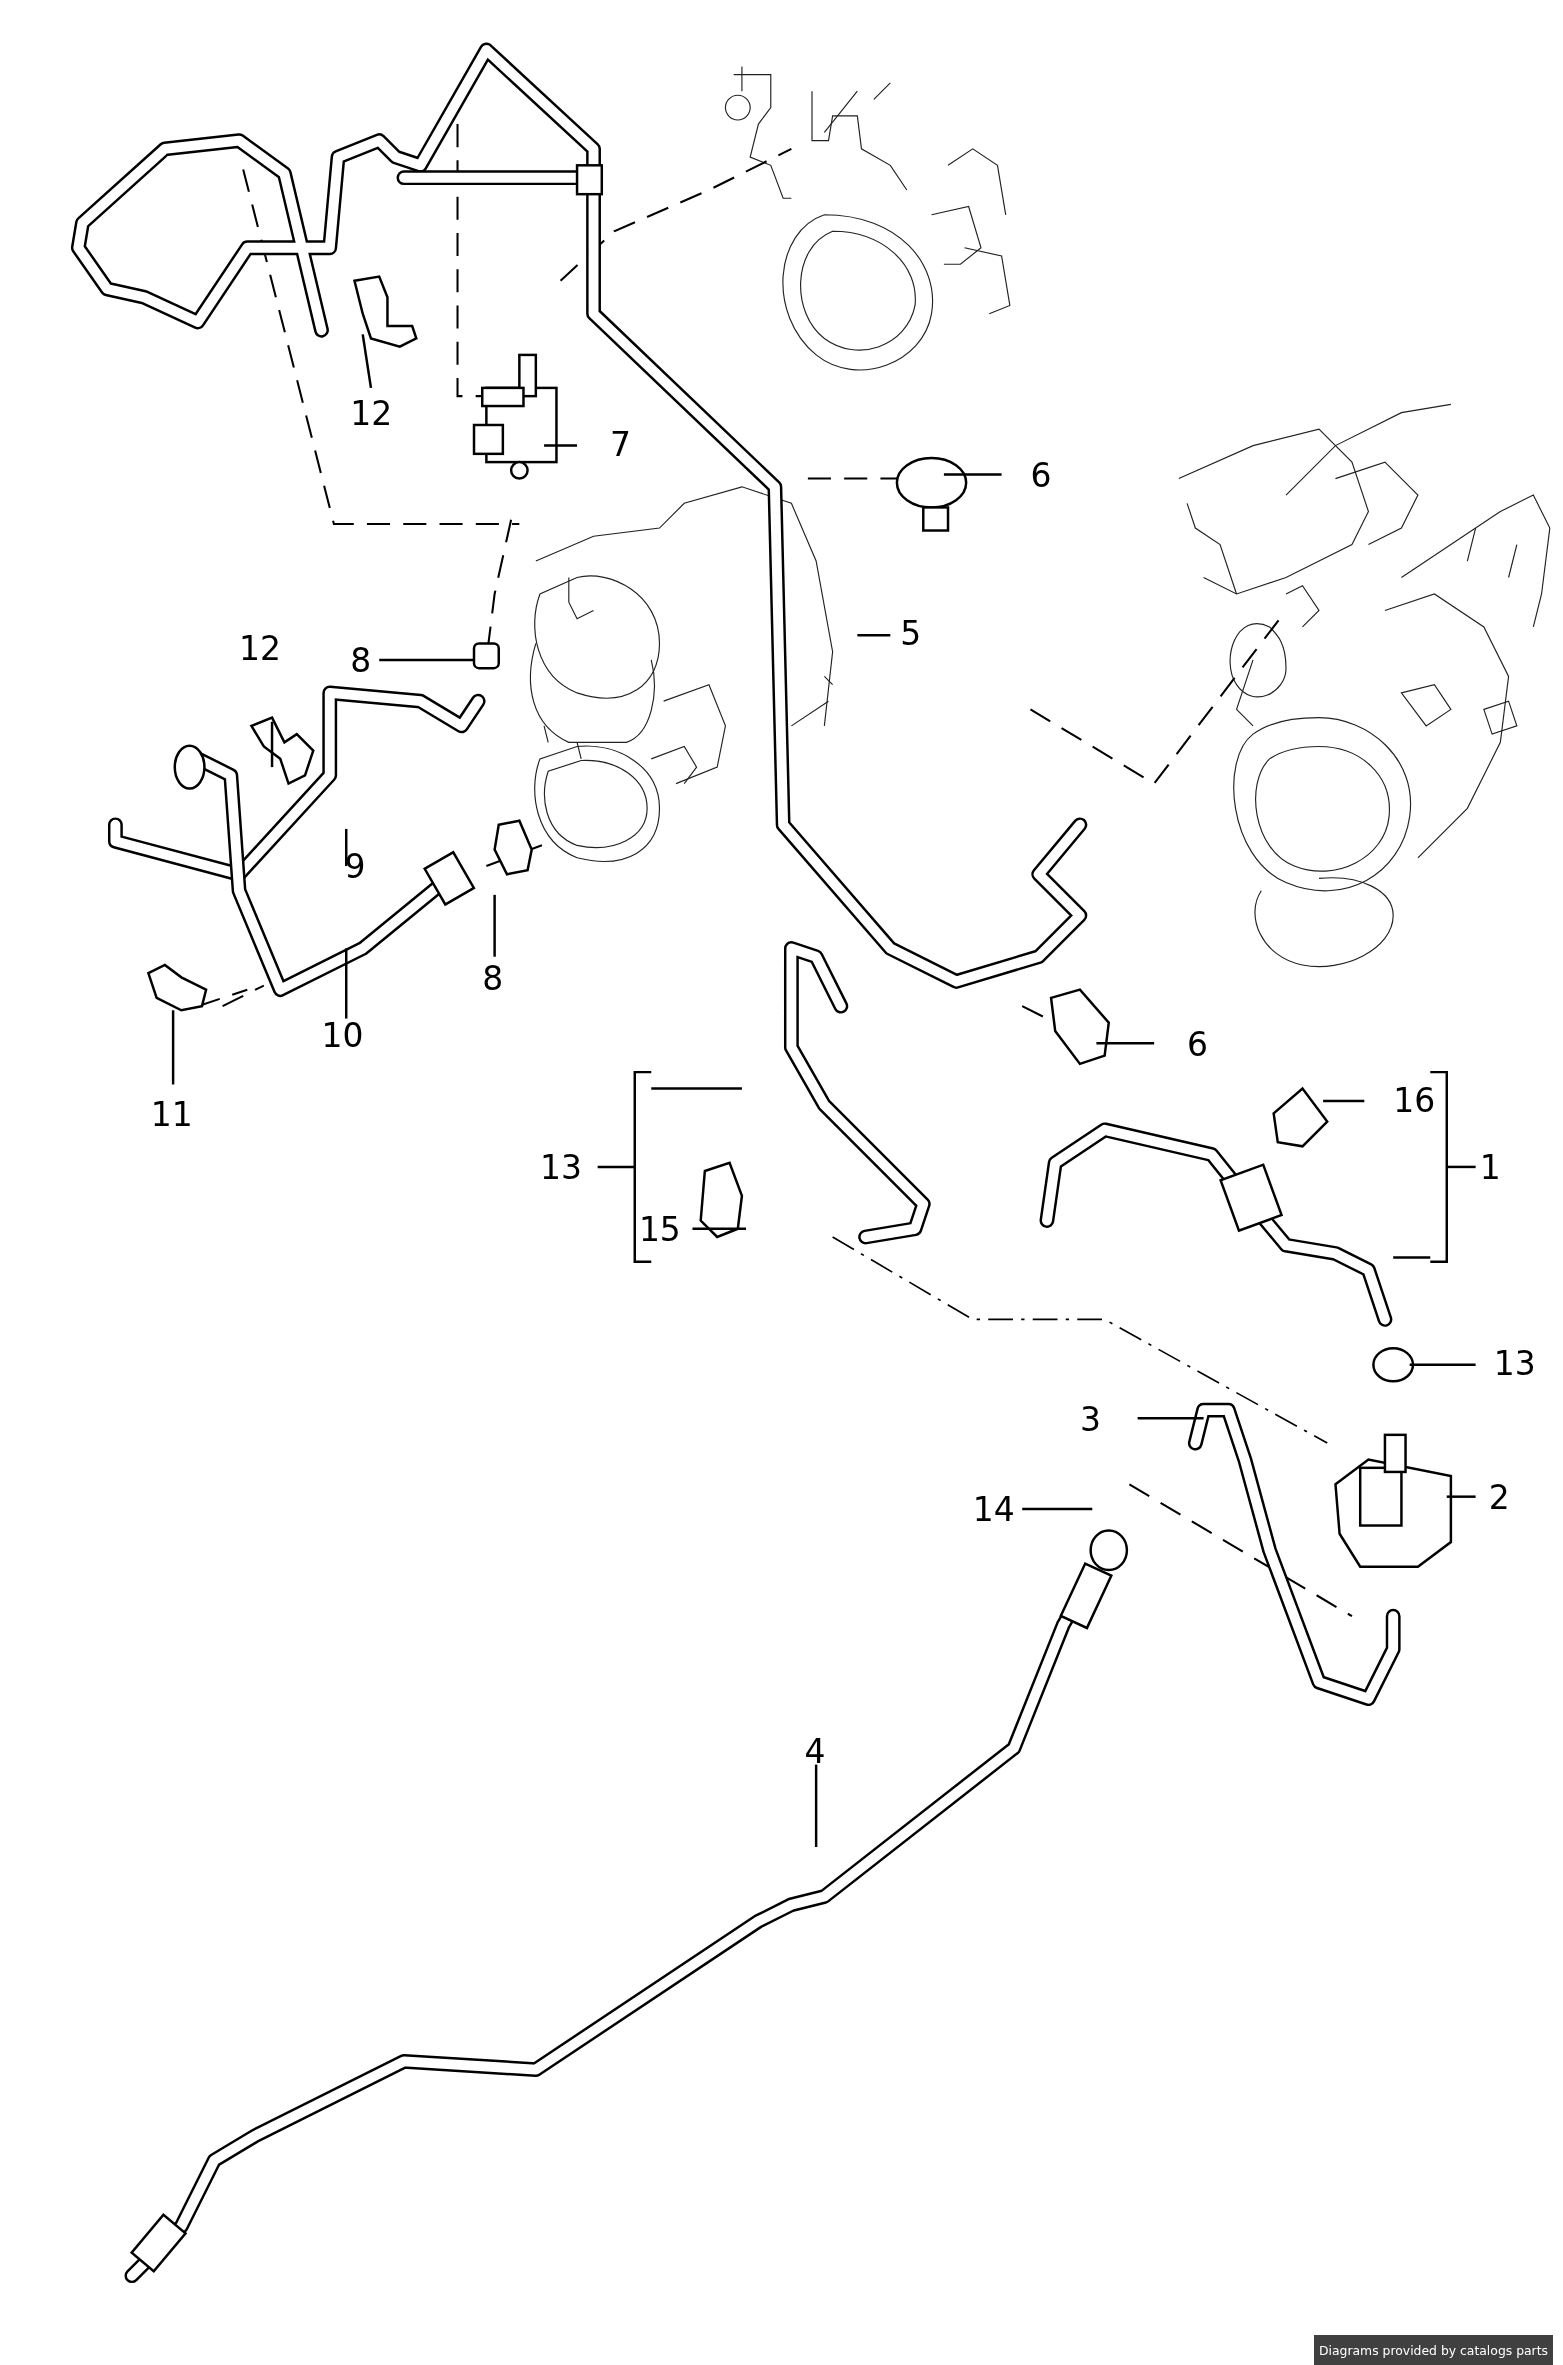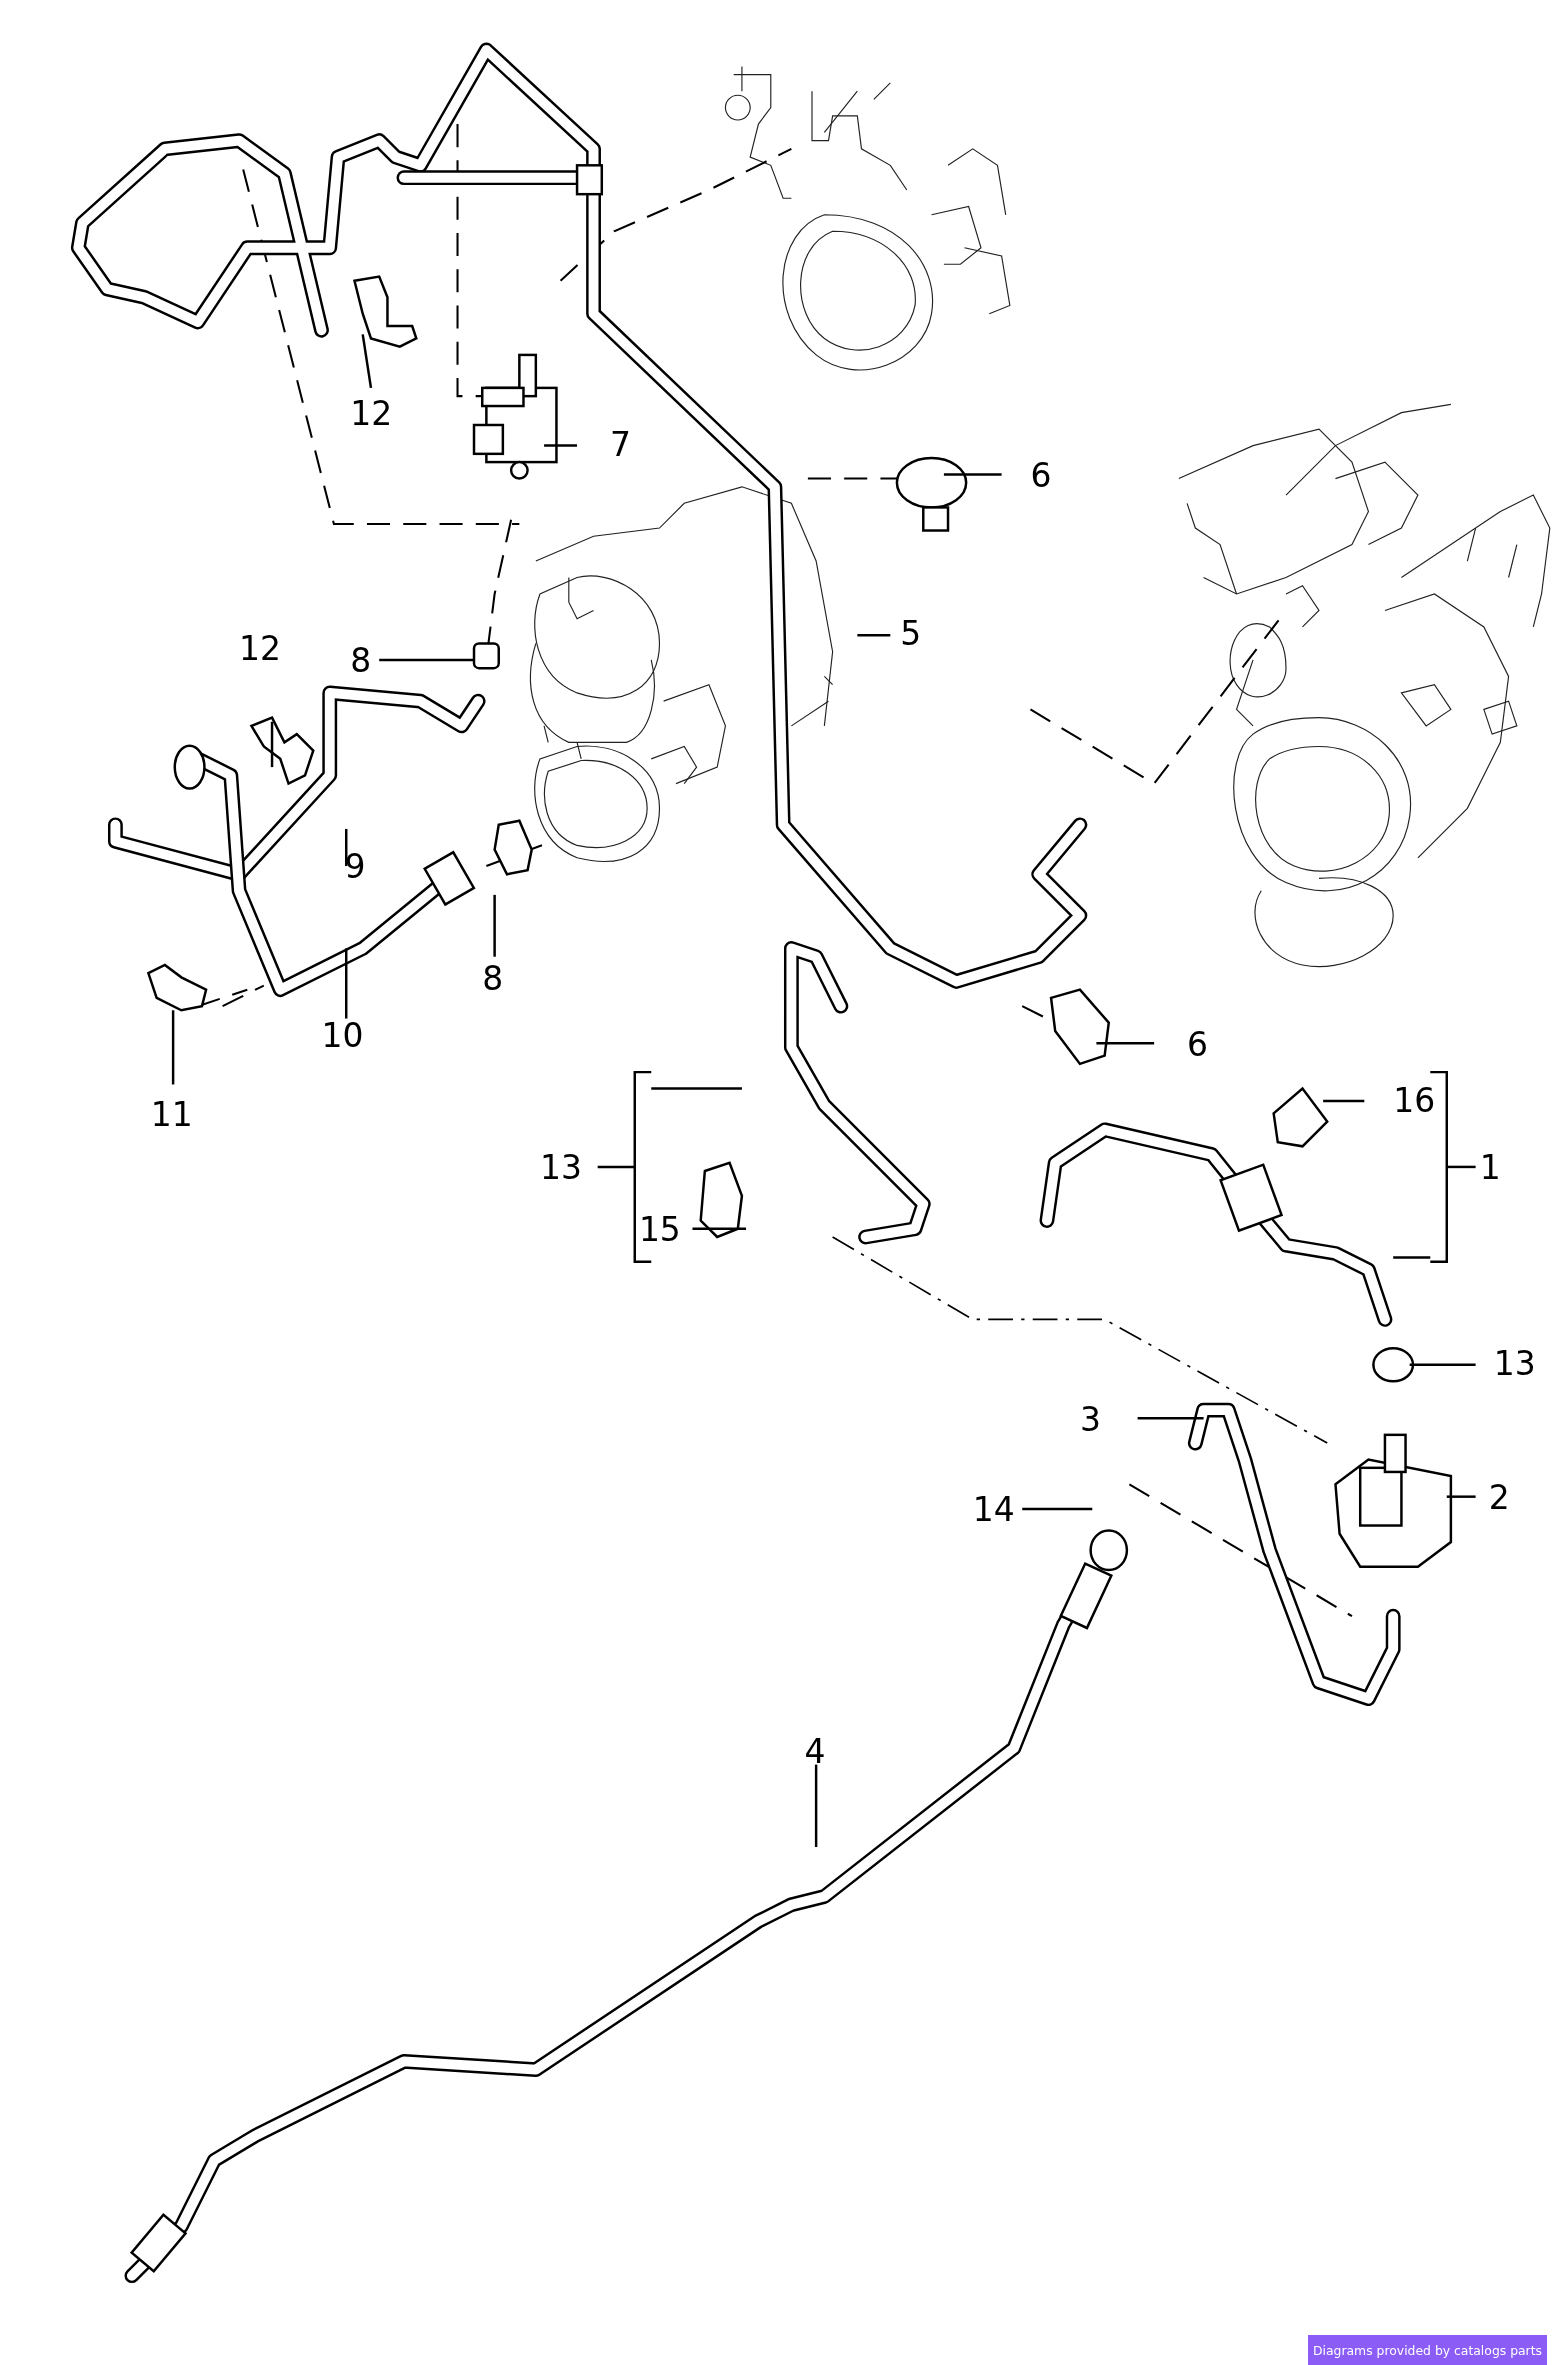--- a/index.html
+++ b/index.html
@@ -6,21 +6,21 @@
   body { width: 1563px; height: 2366px; position: relative; overflow: hidden; font-family: "DejaVu Sans", sans-serif; }
   #diagram { position: absolute; left: 0; top: 0; width: 1563px; height: 2366px; }
   .callout-text { font-family: "DejaVu Sans", sans-serif; font-size: 40px; fill: #000; }
   .hose-inner { fill: none; stroke: #fff; stroke-width: 12; stroke-linejoin: round; stroke-linecap: round; }
   .hose-outer { fill: none; stroke: #000; stroke-width: 18; stroke-linejoin: round; stroke-linecap: round; }
   .fine { fill: none; stroke: #222; stroke-width: 1.4; }
   .dash { fill: none; stroke: #000; stroke-width: 2.5; stroke-dasharray: 28 16; }
   .dashdot { fill: none; stroke: #000; stroke-width: 2; stroke-dasharray: 30 10 4 10; }
   .leader { stroke: #000; stroke-width: 3; fill: none; }
   .part { fill: #fff; stroke: #000; stroke-width: 3; }
-  #credit { position: absolute; right: 16px; bottom: 0; width: 239px; height: 31px; background: #8b5cf6; color: #fff; font-family: "DejaVu Sans", sans-serif; font-size: 12.4px; line-height: 31px; text-align: center; }
+  #credit { position: absolute; right: 10px; bottom: 0; width: 239px; height: 31px; background: #404040; color: #fff; font-family: "DejaVu Sans", sans-serif; font-size: 12.4px; line-height: 31px; text-align: center; }
 </style>
 </head>
 <body>
 
 <svg id="diagram" viewBox="0 0 1896 2869" xmlns="http://www.w3.org/2000/svg">
 
   <g>
     <path class="fine" d="M900 110 L900 80 M890 90 L935 90 L935 130 L920 150 L910 190 L935 200 L950 240 L960 240"></path>
     <path class="fine" d="M880 130 a15 15 0 1 0 30 0 a15 15 0 1 0 -30 0"></path>
     <path class="fine" d="M985 110 L985 170 L1005 170 L1010 140 L1040 140 L1045 180 L1080 200 L1100 230"></path>

